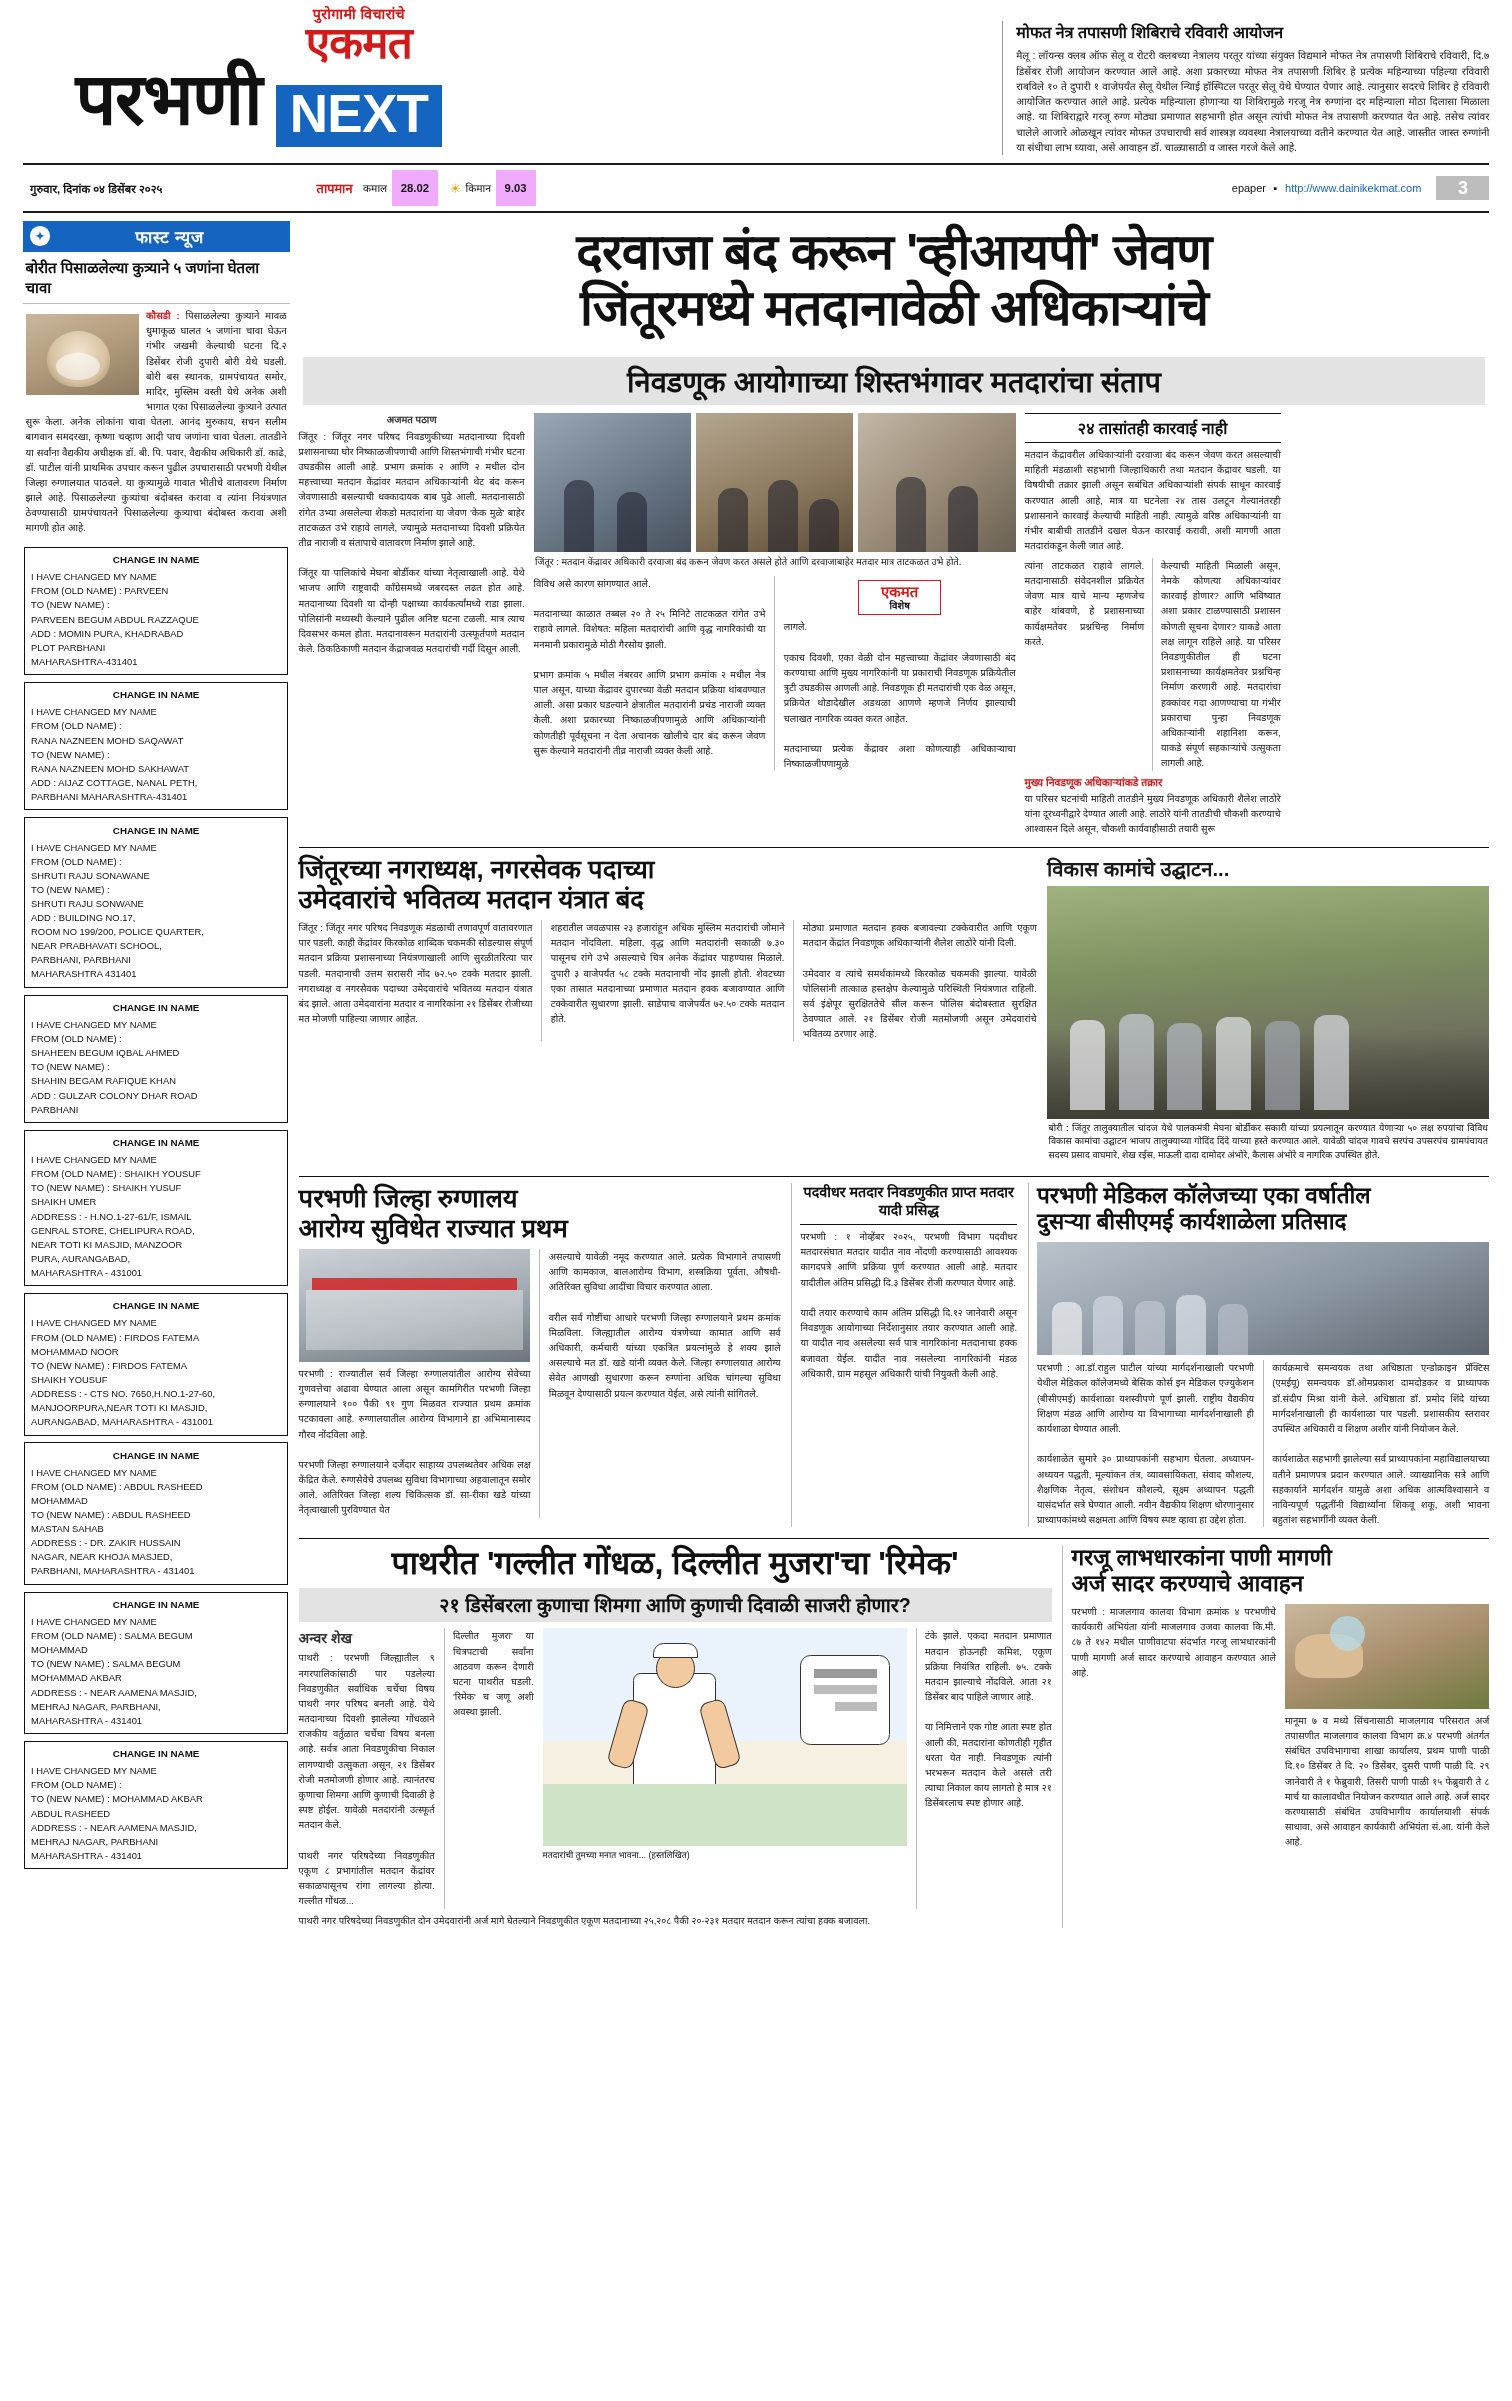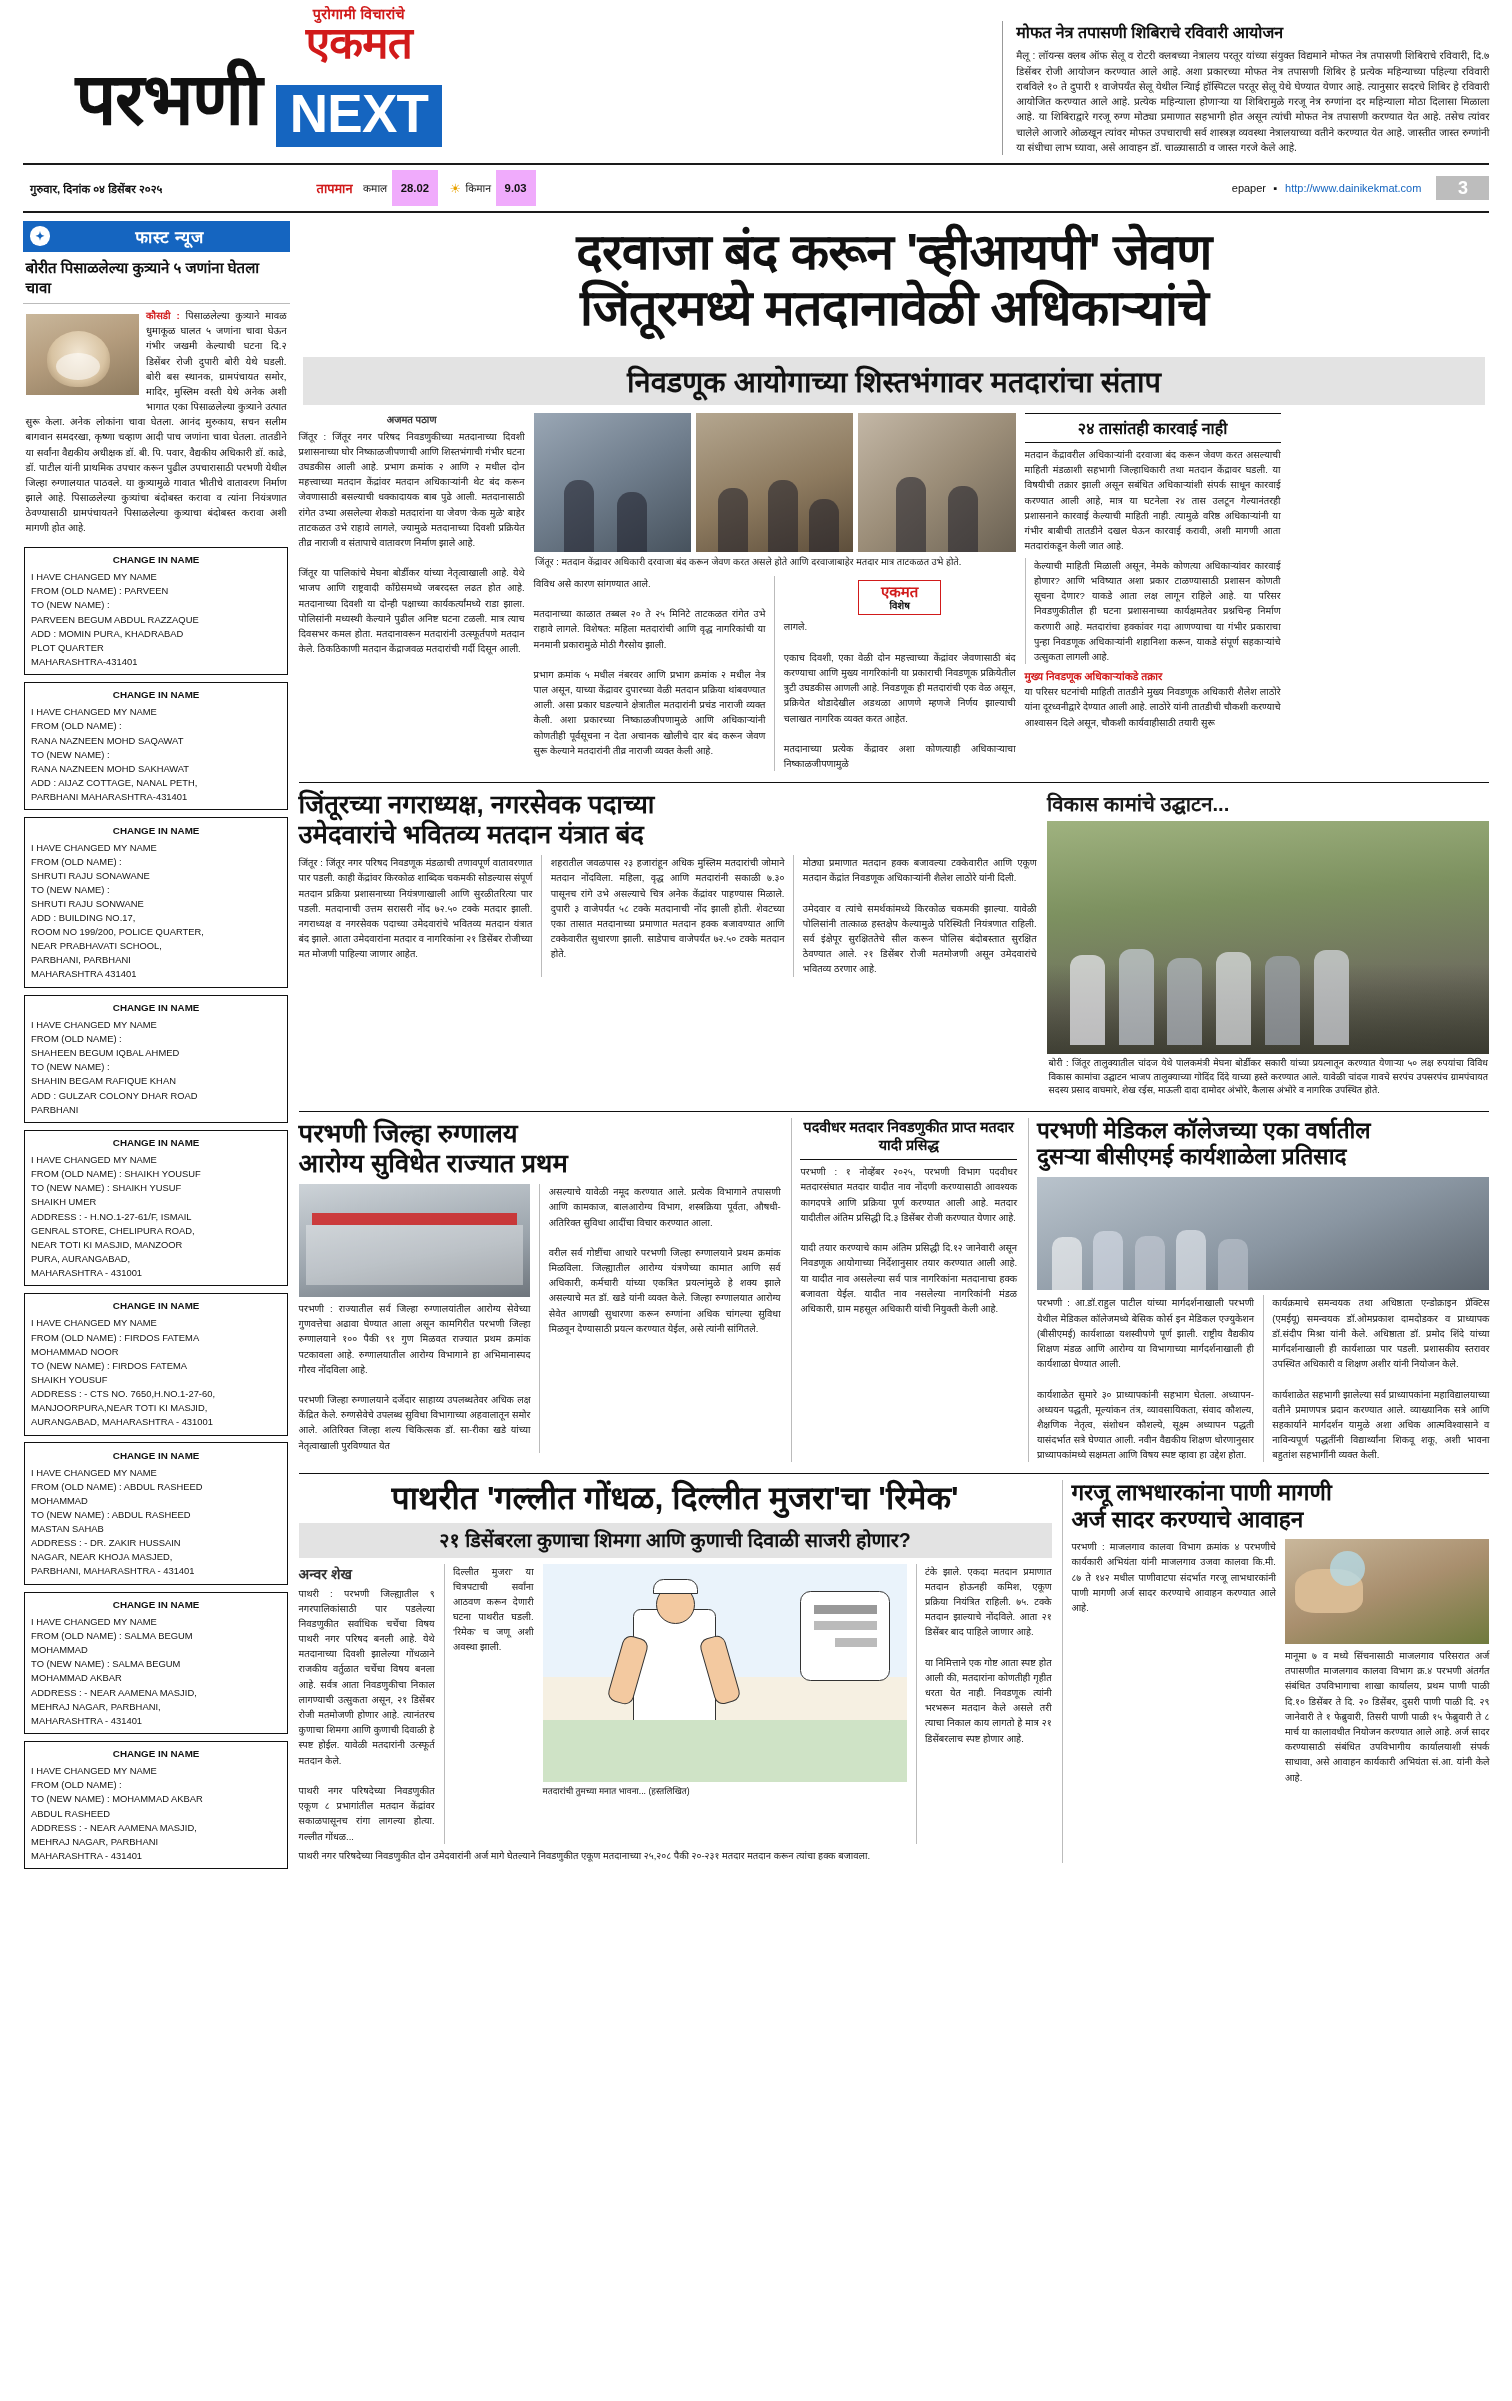--- a/index.html
+++ b/index.html
@@ -242,21 +242,21 @@
       </div>
 
       <div>
         <div class="cin-box">
           <div class="cin-title">CHANGE IN NAME</div>
           <div>I HAVE CHANGED MY NAME</div>
           <div>FROM (OLD NAME) : PARVEEN</div>
           <div>TO (NEW NAME) :</div>
           <div>PARVEEN BEGUM ABDUL RAZZAQUE</div>
           <div>ADD : MOMIN PURA, KHADRABAD</div>
-          <div>PLOT QUARTER</div>
+          <div>PLOT PARBHANI</div>
           <div>MAHARASHTRA-431401</div>
         </div>
         <div class="cin-box">
           <div class="cin-title">CHANGE IN NAME</div>
           <div>I HAVE CHANGED MY NAME</div>
           <div>FROM (OLD NAME) :</div>
           <div>RANA NAZNEEN MOHD SAQAWAT</div>
           <div>TO (NEW NAME) :</div>
           <div>RANA NAZNEEN MOHD SAKHAWAT</div>
           <div>ADD : AIJAZ COTTAGE, NANAL PETH,</div>
@@ -397,20 +397,21 @@
 
 मतदानाच्या प्रत्येक केंद्रावर अशा कोणत्याही अधिकाऱ्याचा निष्काळजीपणामुळे</div>
             </div>
           </div>
         </div>
 
         <div class="lead-col" style="flex:0 0 256px;">
           <div style="border-top:1.5px solid #111;border-bottom:0.8px solid #111;text-align:center;font-size:16px;font-weight:bold;padding:3px 0;margin-bottom:4.5px;">२४ तासांतही कारवाई नाही</div>
           <div class="body-text">मतदान केंद्रावरील अधिकाऱ्यांनी दरवाजा बंद करून जेवण करत असल्याची माहिती मंडळाशी सहभागी जिल्हाधिकारी तथा मतदान केंद्रावर घडली. या विषयीची तक्रार झाली असून सबंधित अधिकाऱ्यांशी संपर्क साधून कारवाई करण्यात आली आहे, मात्र या घटनेला २४ तास उलटून गेल्यानंतरही प्रशासनाने कारवाई केल्याची माहिती नाही. त्यामुळे वरिष्ठ अधिकाऱ्यांनी या गंभीर बाबीची तातडीने दखल घेऊन कारवाई करावी, अशी मागणी आता मतदारांकडून केली जात आहे.</div>
           <div style="display:flex;gap:7.5px;margin-top:4.5px;">
+            <div style="flex:1;" class="body-text">त्यांना ताटकळत राहावे लागले. मतदानासाठी संवेदनशील प्रक्रियेत जेवण मात्र याचे मान्य म्हणजेच बाहेर थांबवणे, हे प्रशासनाच्या कार्यक्षमतेवर प्रश्नचिन्ह निर्माण करते.</div>
             <div style="flex:1;" class="body-text vline">केल्याची माहिती मिळाली असून, नेमके कोणत्या अधिकाऱ्यांवर कारवाई होणार? आणि भविष्यात अशा प्रकार टाळण्यासाठी प्रशासन कोणती सूचना देणार? याकडे आता लक्ष लागून राहिले आहे. या परिसर निवडणुकीतील ही घटना प्रशासनाच्या कार्यक्षमतेवर प्रश्नचिन्ह निर्माण करणारी आहे. मतदारांचा हक्कांवर गदा आणण्याचा या गंभीर प्रकाराचा पुन्हा निवडणूक अधिकाऱ्यांनी शहानिशा करून, याकडे संपूर्ण सहकाऱ्यांचे उत्सुकता लागली आहे.</div>
           </div>
           <div class="sec-title-red">मुख्य निवडणूक अधिकाऱ्यांकडे तक्रार</div>
           <div class="body-text">या परिसर घटनांची माहिती तातडीने मुख्य निवडणूक अधिकारी शैलेश लाठोरे यांना दूरध्वनीद्वारे देण्यात आली आहे. लाठोरे यांनी तातडीची चौकशी करण्याचे आश्वासन दिले असून, चौकशी कार्यवाहीसाठी तयारी सुरू</div>
         </div>
       </div>
 
       <hr class="sep">
 
       <div style="display:flex;gap:10.5px;padding-top:6px;">

